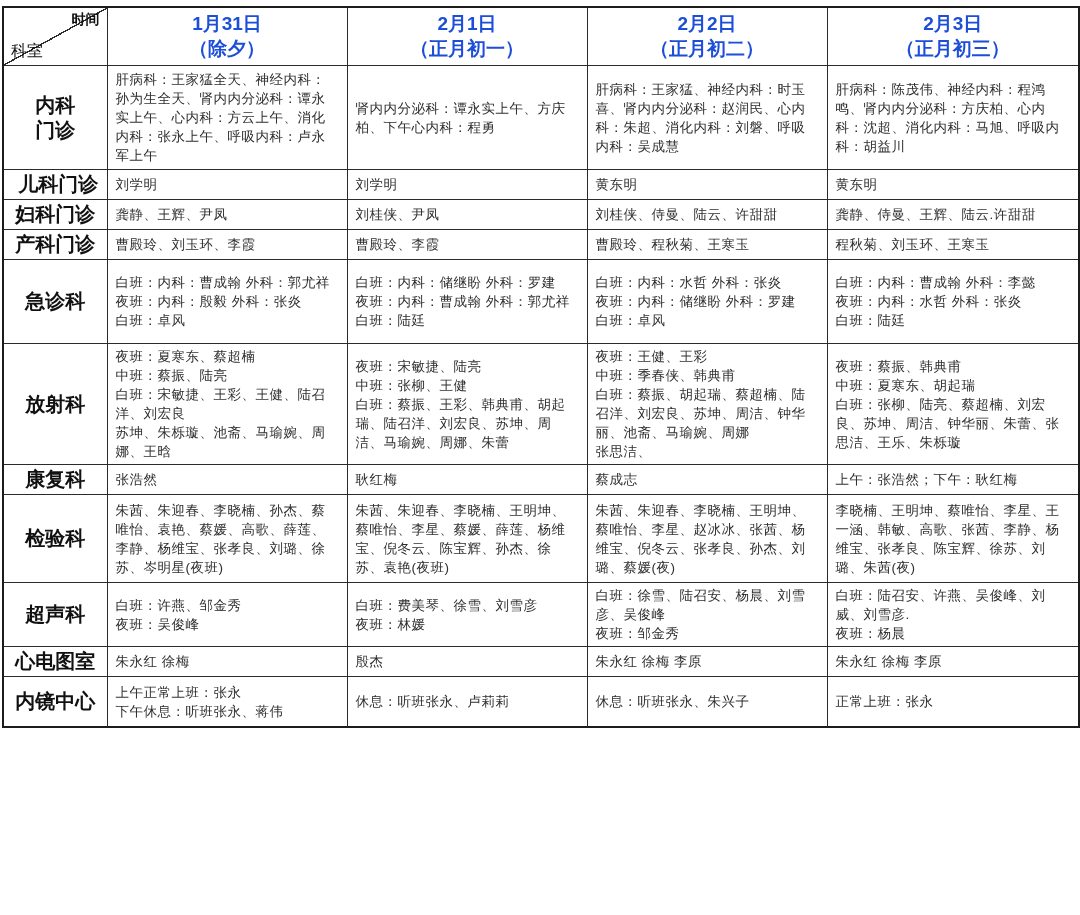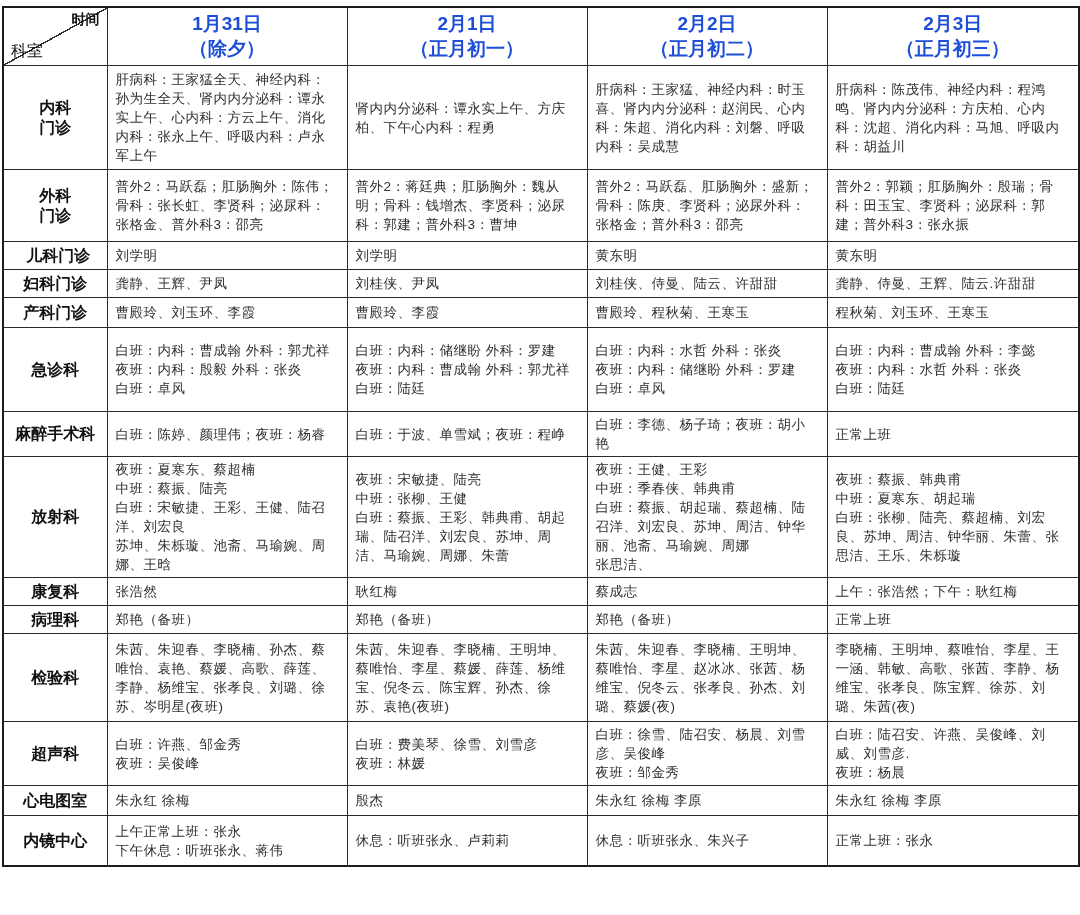--- a/index.html
+++ b/index.html
@@ -58,21 +58,21 @@
     position: absolute; top: 3px; right: 7px;
     font-size: 14px; font-weight: bold; color: #111;
   }
   .corner-bottom {
     position: absolute; bottom: 3px; left: 7px;
     font-size: 16px; font-weight: normal; color: #111;
   }
 
   
   td.row-label {
-    font-size: 16px;
+    font-size: 20px;
     font-weight: bold;
     color: #111;
     text-align: center;
     white-space: pre-line;
     line-height: 1.25;
     padding: 2px;
   }
   td.cell {
     font-size: 13.5px;
     color: #2e2e2e;
@@ -130,28 +130,20 @@
     </thead>
     <tbody>
         <tr data-row="0">
     <td class="row-label">内科
 门诊</td>
     <td class="cell">肝病科：王家猛全天、神经内科：孙为生全天、肾内内分泌科：谭永实上午、心内科：方云上午、消化内科：张永上午、呼吸内科：卢永军上午</td>
     <td class="cell">肾内内分泌科：谭永实上午、方庆柏、下午心内科：程勇</td>
     <td class="cell">肝病科：王家猛、神经内科：时玉喜、肾内内分泌科：赵润民、心内科：朱超、消化内科：刘磐、呼吸内科：吴成慧</td>
     <td class="cell">肝病科：陈茂伟、神经内科：程鸿鸣、肾内内分泌科：方庆柏、心内科：沈超、消化内科：马旭、呼吸内科：胡益川</td>
   </tr>
-        <tr data-row="1">
-    <td class="row-label">外科
-门诊</td>
-    <td class="cell">普外2：马跃磊；肛肠胸外：陈伟；骨科：张长虹、李贤科；泌尿科：张格金、普外科3：邵亮</td>
-    <td class="cell">普外2：蒋廷典；肛肠胸外：魏从明；骨科：钱增杰、李贤科；泌尿科：郭建；普外科3：曹坤</td>
-    <td class="cell">普外2：马跃磊、肛肠胸外：盛新；骨科：陈庚、李贤科；泌尿外科：张格金；普外科3：邵亮</td>
-    <td class="cell">普外2：郭颖；肛肠胸外：殷瑞；骨科：田玉宝、李贤科；泌尿科：郭建；普外科3：张永振</td>
-  </tr>
         <tr data-row="2">
     <td class="row-label">儿科门诊</td>
     <td class="cell">刘学明</td>
     <td class="cell">刘学明</td>
     <td class="cell">黄东明</td>
     <td class="cell">黄东明</td>
   </tr>
         <tr data-row="3">
     <td class="row-label">妇科门诊</td>
     <td class="cell">龚静、王辉、尹凤</td>
@@ -173,27 +165,20 @@
 白班：卓风</td>
     <td class="cell">白班：内科：储继盼 外科：罗建
 夜班：内科：曹成翰 外科：郭尤祥
 白班：陆廷</td>
     <td class="cell">白班：内科：水哲 外科：张炎
 夜班：内科：储继盼 外科：罗建
 白班：卓风</td>
     <td class="cell">白班：内科：曹成翰 外科：李懿
 夜班：内科：水哲 外科：张炎
 白班：陆廷</td>
-  </tr>
-        <tr data-row="6">
-    <td class="row-label">麻醉手术科</td>
-    <td class="cell">白班：陈婷、颜理伟；夜班：杨睿</td>
-    <td class="cell">白班：于波、单雪斌；夜班：程峥</td>
-    <td class="cell">白班：李德、杨子琦；夜班：胡小艳</td>
-    <td class="cell">正常上班</td>
   </tr>
         <tr data-row="7">
     <td class="row-label">放射科</td>
     <td class="cell">夜班：夏寒东、蔡超楠
 中班：蔡振、陆亮
 白班：宋敏捷、王彩、王健、陆召洋、刘宏良
 苏坤、朱栎璇、池斋、马瑜婉、周娜、王晗</td>
     <td class="cell">夜班：宋敏捷、陆亮
 中班：张柳、王健
 白班：蔡振、王彩、韩典甫、胡起瑞、陆召洋、刘宏良、苏坤、周洁、马瑜婉、周娜、朱蕾</td>
@@ -205,27 +190,20 @@
 中班：夏寒东、胡起瑞
 白班：张柳、陆亮、蔡超楠、刘宏良、苏坤、周洁、钟华丽、朱蕾、张思洁、王乐、朱栎璇</td>
   </tr>
         <tr data-row="8">
     <td class="row-label">康复科</td>
     <td class="cell">张浩然</td>
     <td class="cell">耿红梅</td>
     <td class="cell">蔡成志</td>
     <td class="cell">上午：张浩然；下午：耿红梅</td>
   </tr>
-        <tr data-row="9">
-    <td class="row-label">病理科</td>
-    <td class="cell">郑艳（备班）</td>
-    <td class="cell">郑艳（备班）</td>
-    <td class="cell">郑艳（备班）</td>
-    <td class="cell">正常上班</td>
-  </tr>
         <tr data-row="10">
     <td class="row-label">检验科</td>
     <td class="cell">朱茜、朱迎春、李晓楠、孙杰、蔡唯怡、袁艳、蔡媛、高歌、薛莲、李静、杨维宝、张孝良、刘璐、徐苏、岑明星(夜班)</td>
     <td class="cell">朱茜、朱迎春、李晓楠、王明坤、蔡唯怡、李星、蔡媛、薛莲、杨维宝、倪冬云、陈宝辉、孙杰、徐苏、袁艳(夜班)</td>
     <td class="cell">朱茜、朱迎春、李晓楠、王明坤、蔡唯怡、李星、赵冰冰、张茜、杨维宝、倪冬云、张孝良、孙杰、刘璐、蔡媛(夜)</td>
     <td class="cell">李晓楠、王明坤、蔡唯怡、李星、王一涵、韩敏、高歌、张茜、李静、杨维宝、张孝良、陈宝辉、徐苏、刘璐、朱茜(夜)</td>
   </tr>
         <tr data-row="11">
     <td class="row-label">超声科</td>
     <td class="cell">白班：许燕、邹金秀

